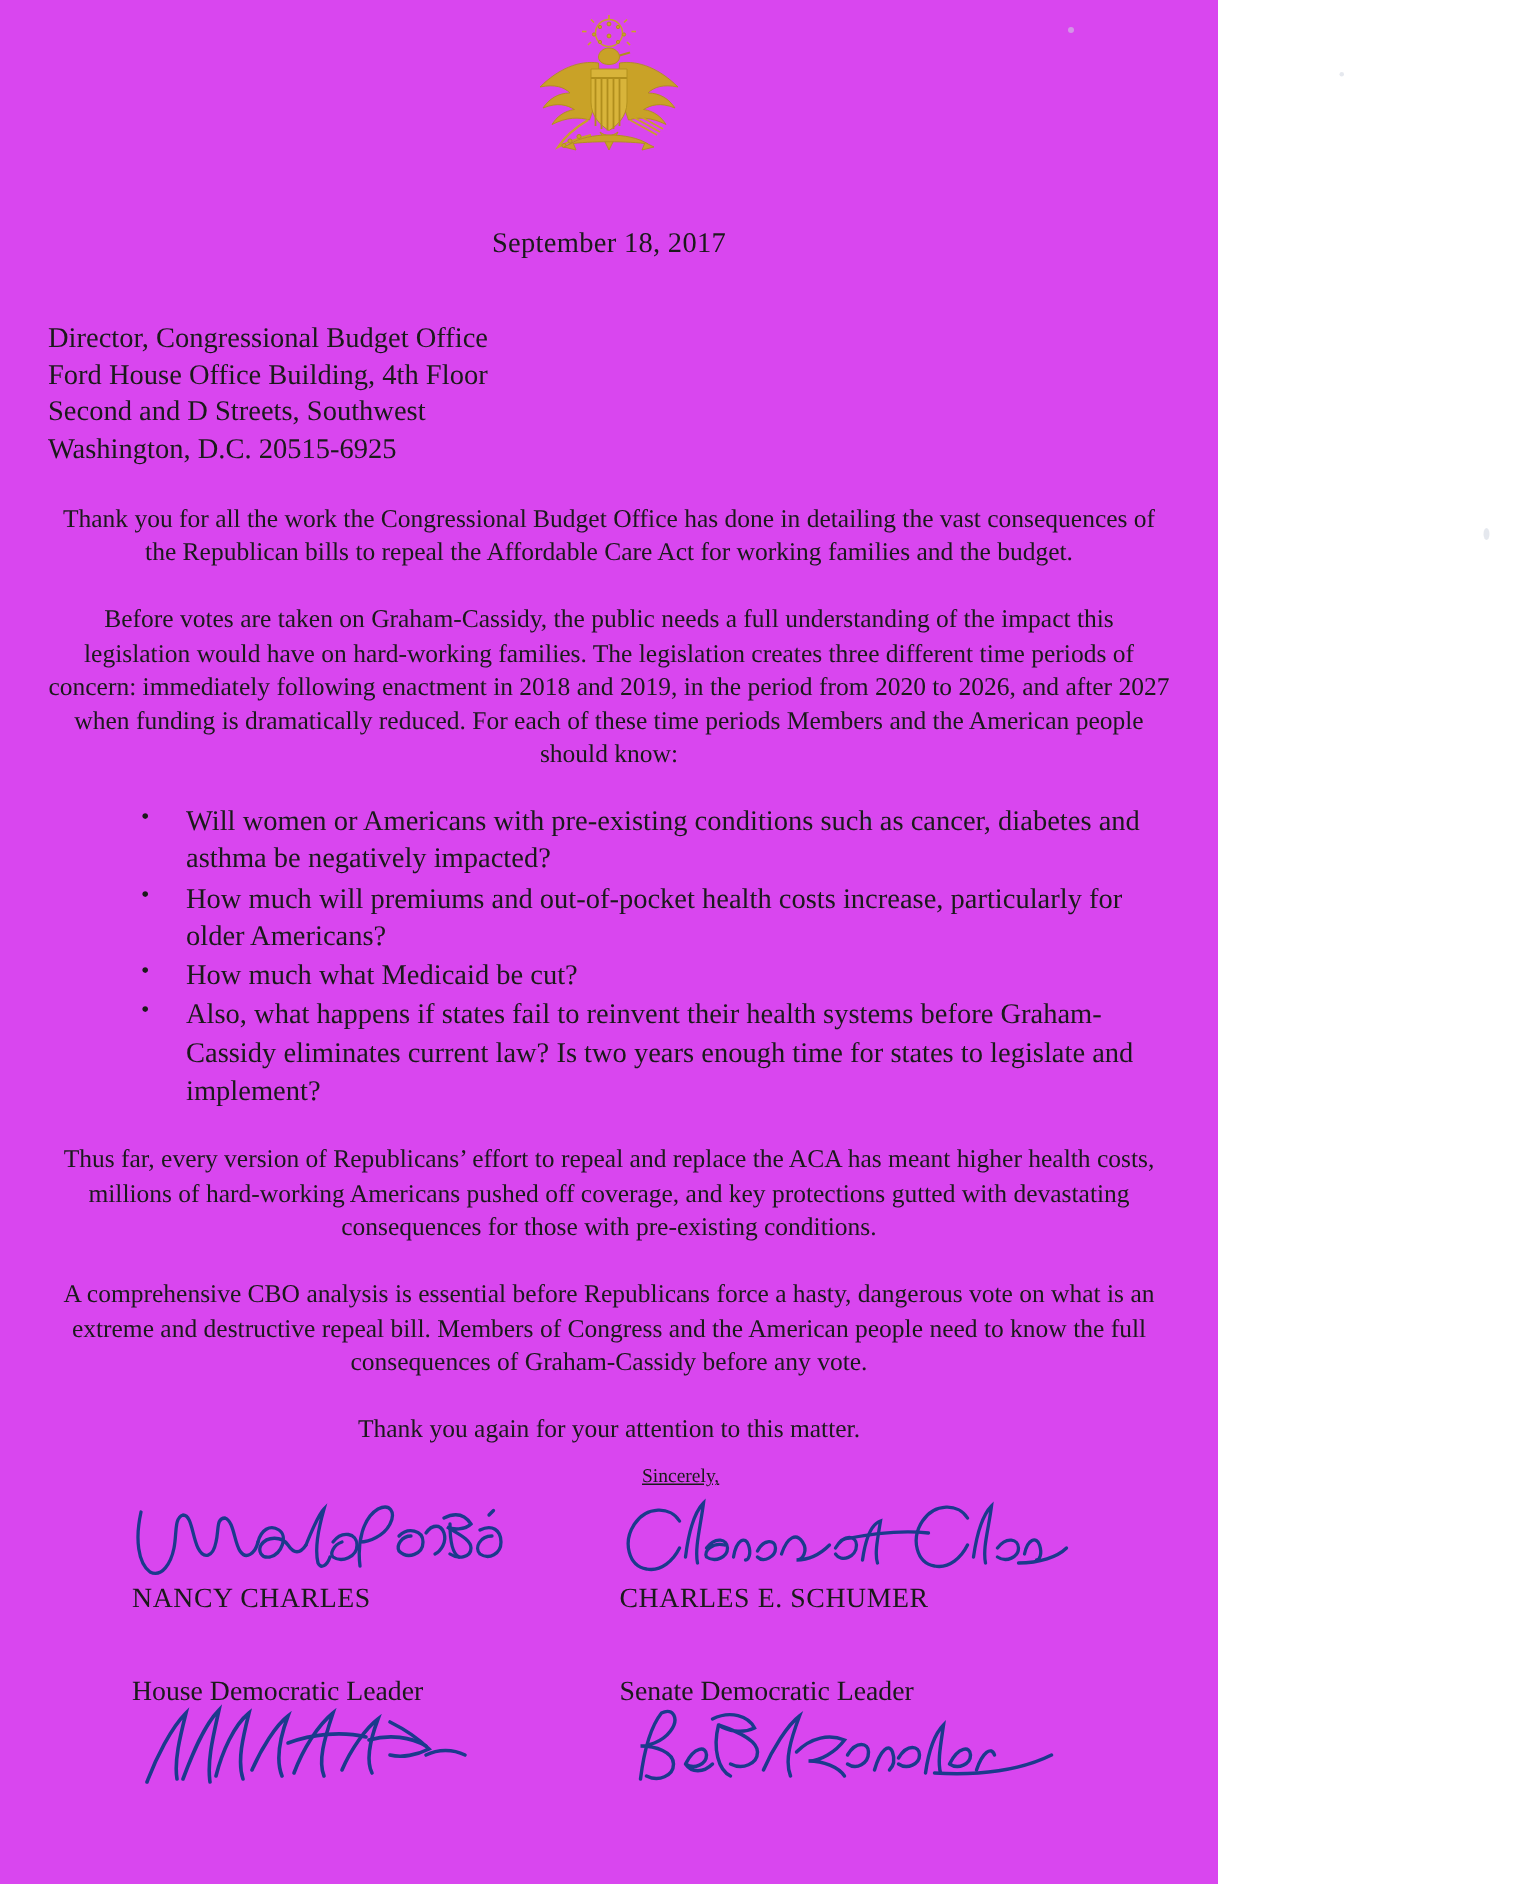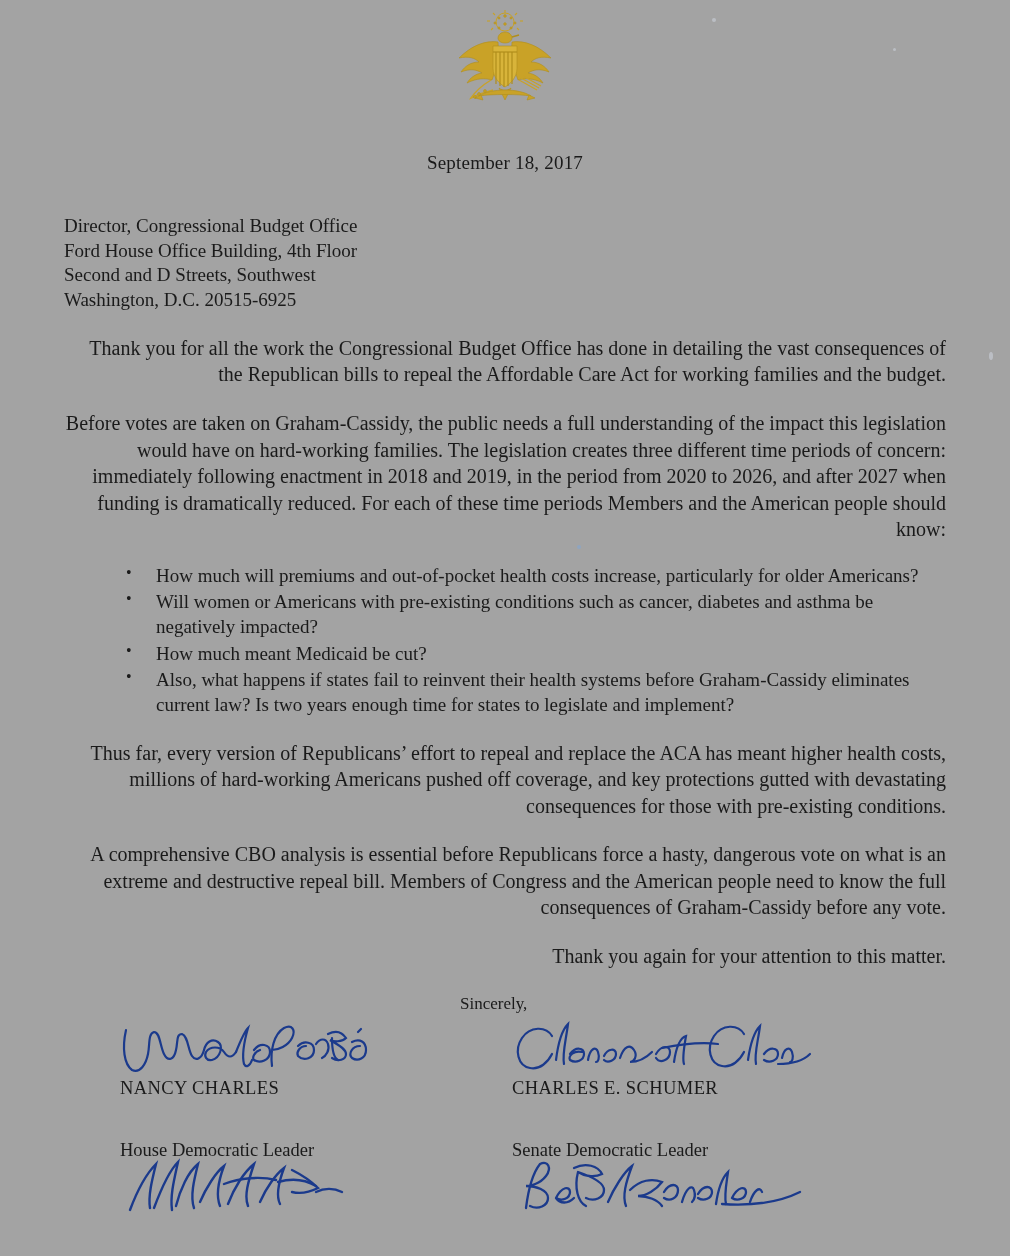--- a/index.html
+++ b/index.html
@@ -9,26 +9,26 @@
   }
   body {
     width: 1010px;
     height: 1256px;
     font-family: "Liberation Serif", serif;
     color: #1a1a1a;
     position: relative;
     overflow: hidden;
   }
   .page {
-    width: 1010px;
+    width: 812px;
     height: 1256px;
     position: relative;
-    background: #a3a3a3;
+    background: #d946ef;
     box-sizing: border-box;
-    padding: 0 64px;
+    padding: 0 32px;
   }
   
   .seal-wrap {
     width: 100%;
     display: flex;
     justify-content: center;
     padding-top: 10px;
   }
   .seal {
     width: 112px;
@@ -47,24 +47,24 @@
     font-size: 19px;
     line-height: 1.30;
   }
   .address div { white-space: nowrap; }
   .salutation {
     margin-top: 26px;
     font-size: 19px;
   }
   
   p.body-par {
-    font-size: 20px;
+    font-size: 17px;
     line-height: 1.33;
     margin: 22px 0 0 0;
-    text-align: right;
+    text-align: center;
   }
   
   ul.questions {
     margin: 20px 0 0 0;
     padding-left: 62px;
     font-size: 19px;
     line-height: 1.33;
     list-style: none;
   }
   ul.questions li {
@@ -75,23 +75,24 @@
   ul.questions li::before {
     content: "\2022";
     position: absolute;
     left: 0;
     top: -1px;
     font-size: 16px;
     color: #1a1a1a;
   }
   
   .sincerely {
-    font-size: 17px;
-    margin-top: 24px;
+    font-size: 13px;
+    margin-top: 12px;
     margin-left: 396px;
+    text-decoration: underline;
   }
   
   .sig-grid {
     margin-top: 6px;
     display: grid;
     grid-template-columns: 1fr 1fr;
     column-gap: 14px;
     row-gap: 2px;
   }
   .sig-cell {
@@ -199,23 +200,23 @@
     <div>Ford House Office Building, 4th Floor</div>
     <div>Second and D Streets, Southwest</div>
     <div>Washington, D.C. 20515-6925</div>
   </div>
 
 
   <p class="body-par">Thank you for all the work the Congressional Budget Office has done in detailing the vast consequences of the Republican bills to repeal the Affordable Care Act for working families and the budget.</p>
   <p class="body-par">Before votes are taken on Graham-Cassidy, the public needs a full understanding of the impact this legislation would have on hard-working families.  The legislation creates three different time periods of concern: immediately following enactment in 2018 and 2019, in the period from 2020 to 2026, and after 2027 when funding is dramatically reduced.  For each of these time periods Members and the American people should know:</p>
 
   <ul class="questions">
+    <li>Will women or Americans with pre-existing conditions such as cancer, diabetes and asthma be negatively impacted?</li>
     <li>How much will premiums and out-of-pocket health costs increase, particularly for older Americans?</li>
-    <li>Will women or Americans with pre-existing conditions such as cancer, diabetes and asthma be negatively impacted?</li>
-    <li>How much meant Medicaid be cut?</li>
+    <li>How much what Medicaid be cut?</li>
     <li>Also, what happens if states fail to reinvent their health systems before Graham-Cassidy eliminates current law?  Is two years enough time for states to legislate and implement?</li>
   </ul>
 
   <p class="body-par">Thus far, every version of Republicans’ effort to repeal and replace the ACA has meant higher health costs, millions of hard-working Americans pushed off coverage, and key protections gutted with devastating consequences for those with pre-existing conditions.</p>
   <p class="body-par">A comprehensive CBO analysis is essential before Republicans force a hasty, dangerous vote on what is an extreme and destructive repeal bill.  Members of Congress and the American people need to know the full consequences of Graham-Cassidy before any vote.</p>
   <p class="body-par">Thank you again for your attention to this matter.</p>
 
   <div class="sincerely">Sincerely,</div>
 
   <div class="sig-grid">

